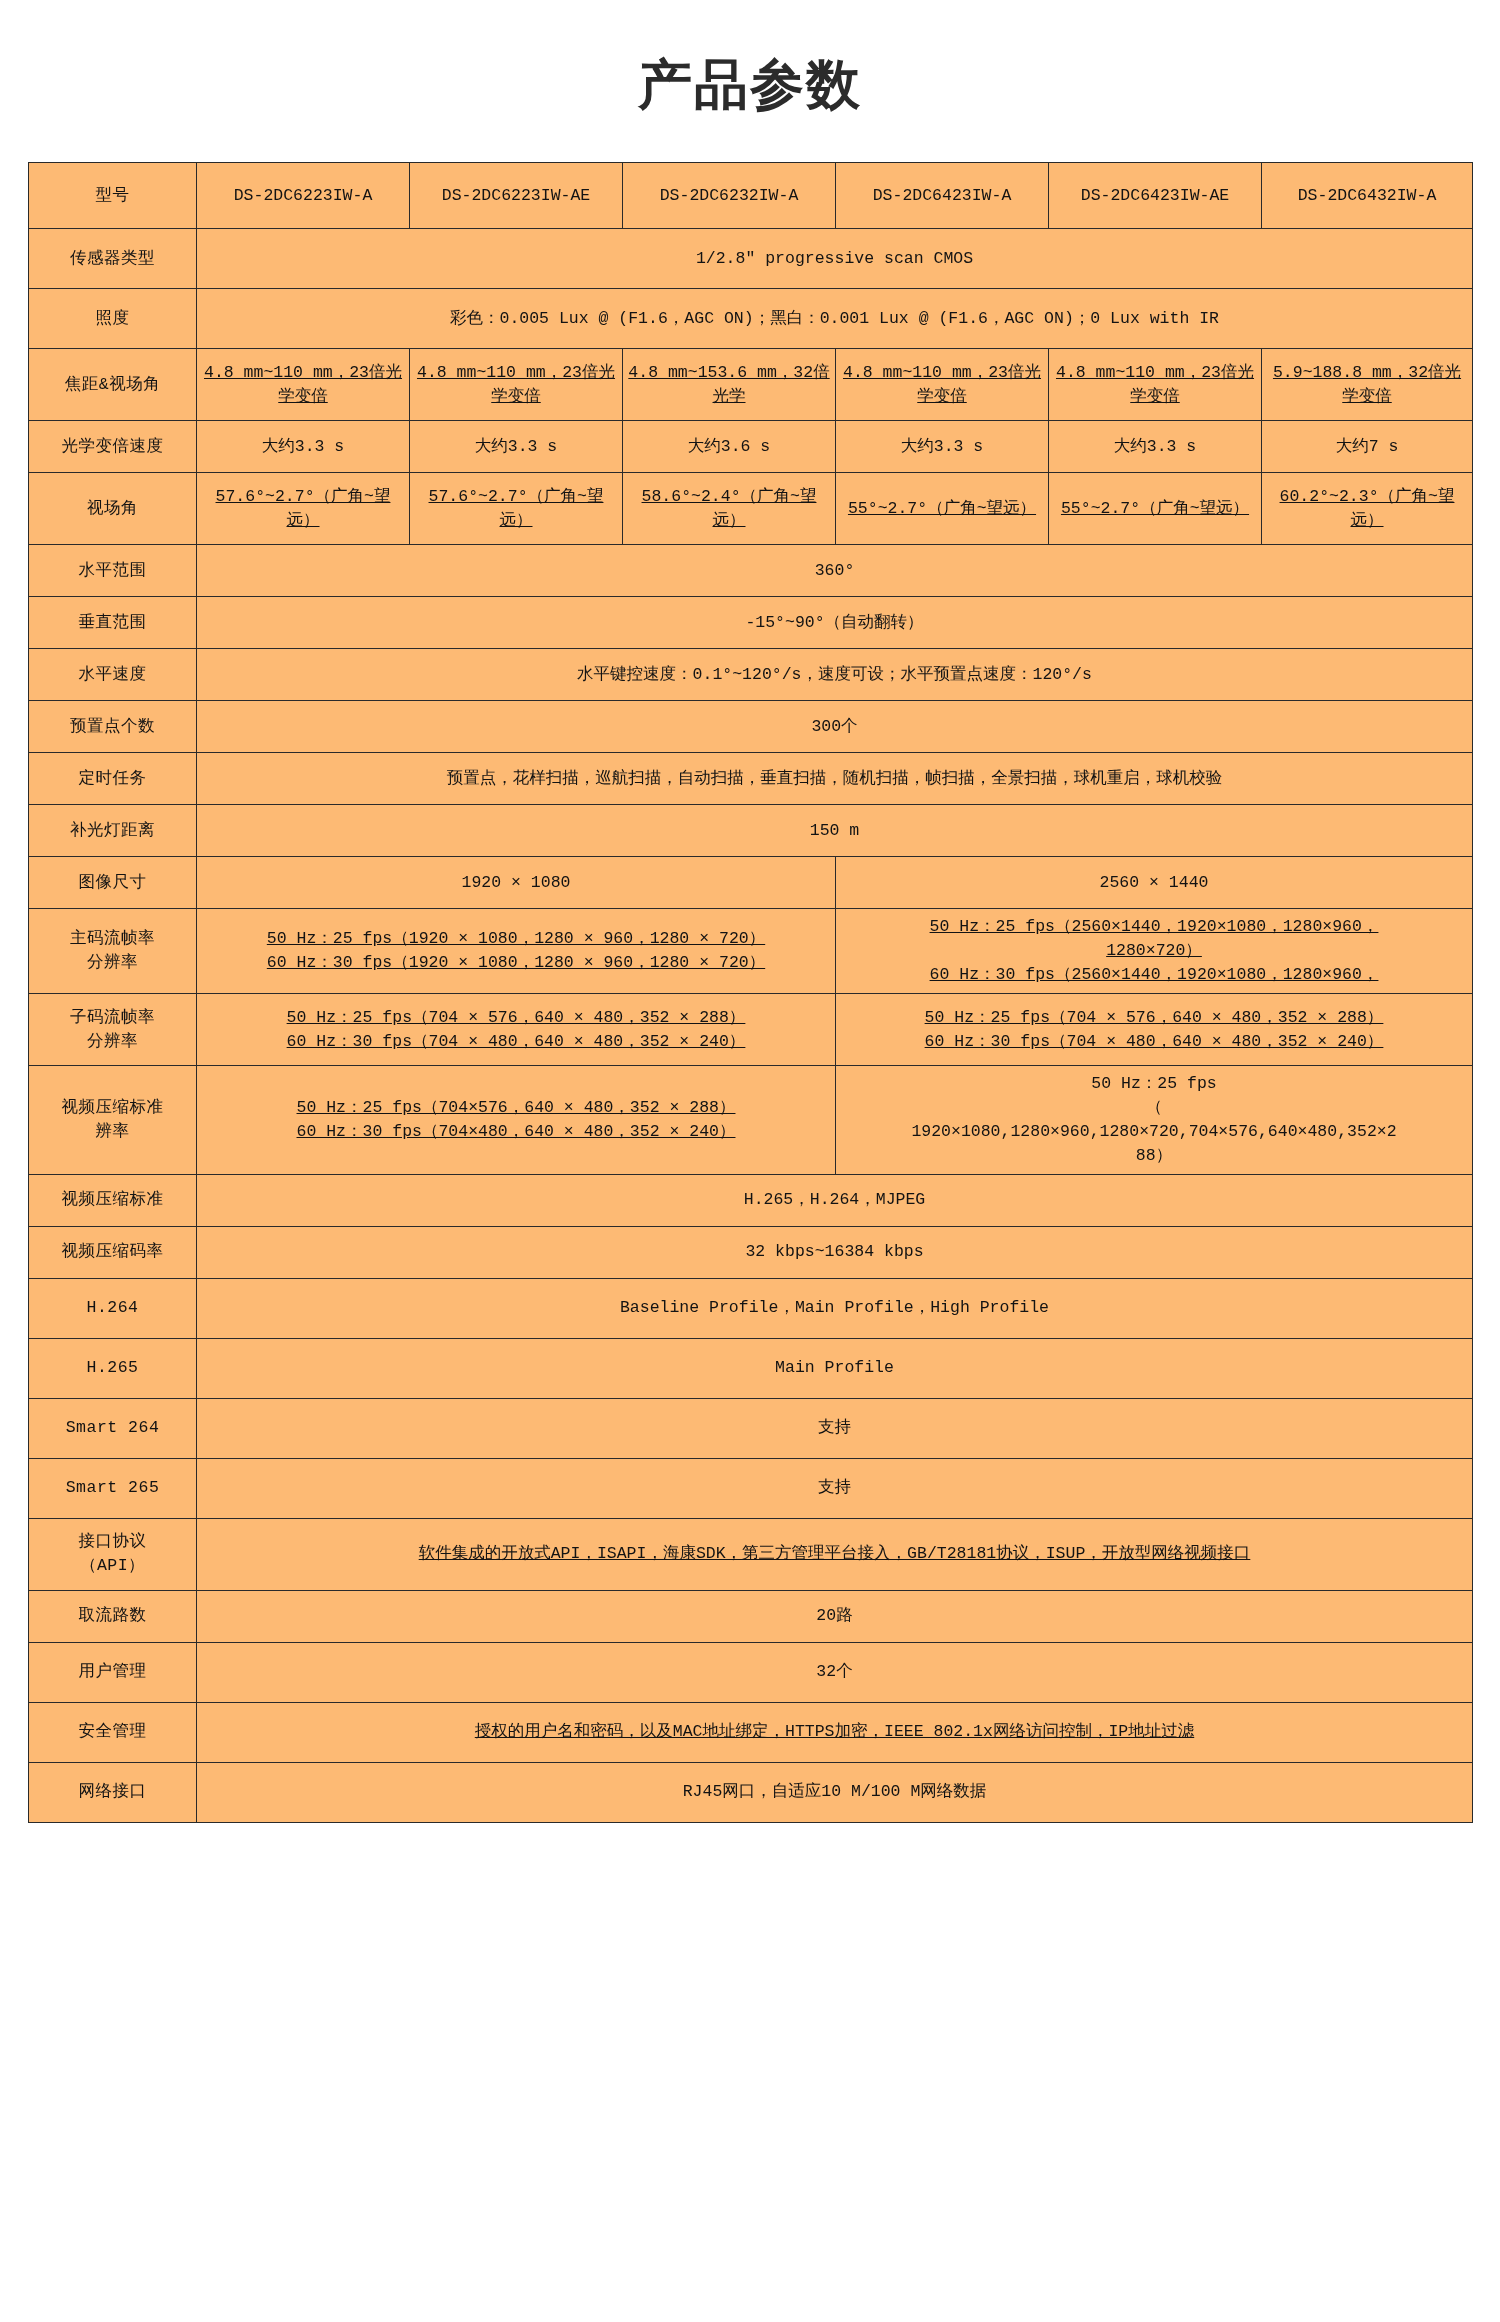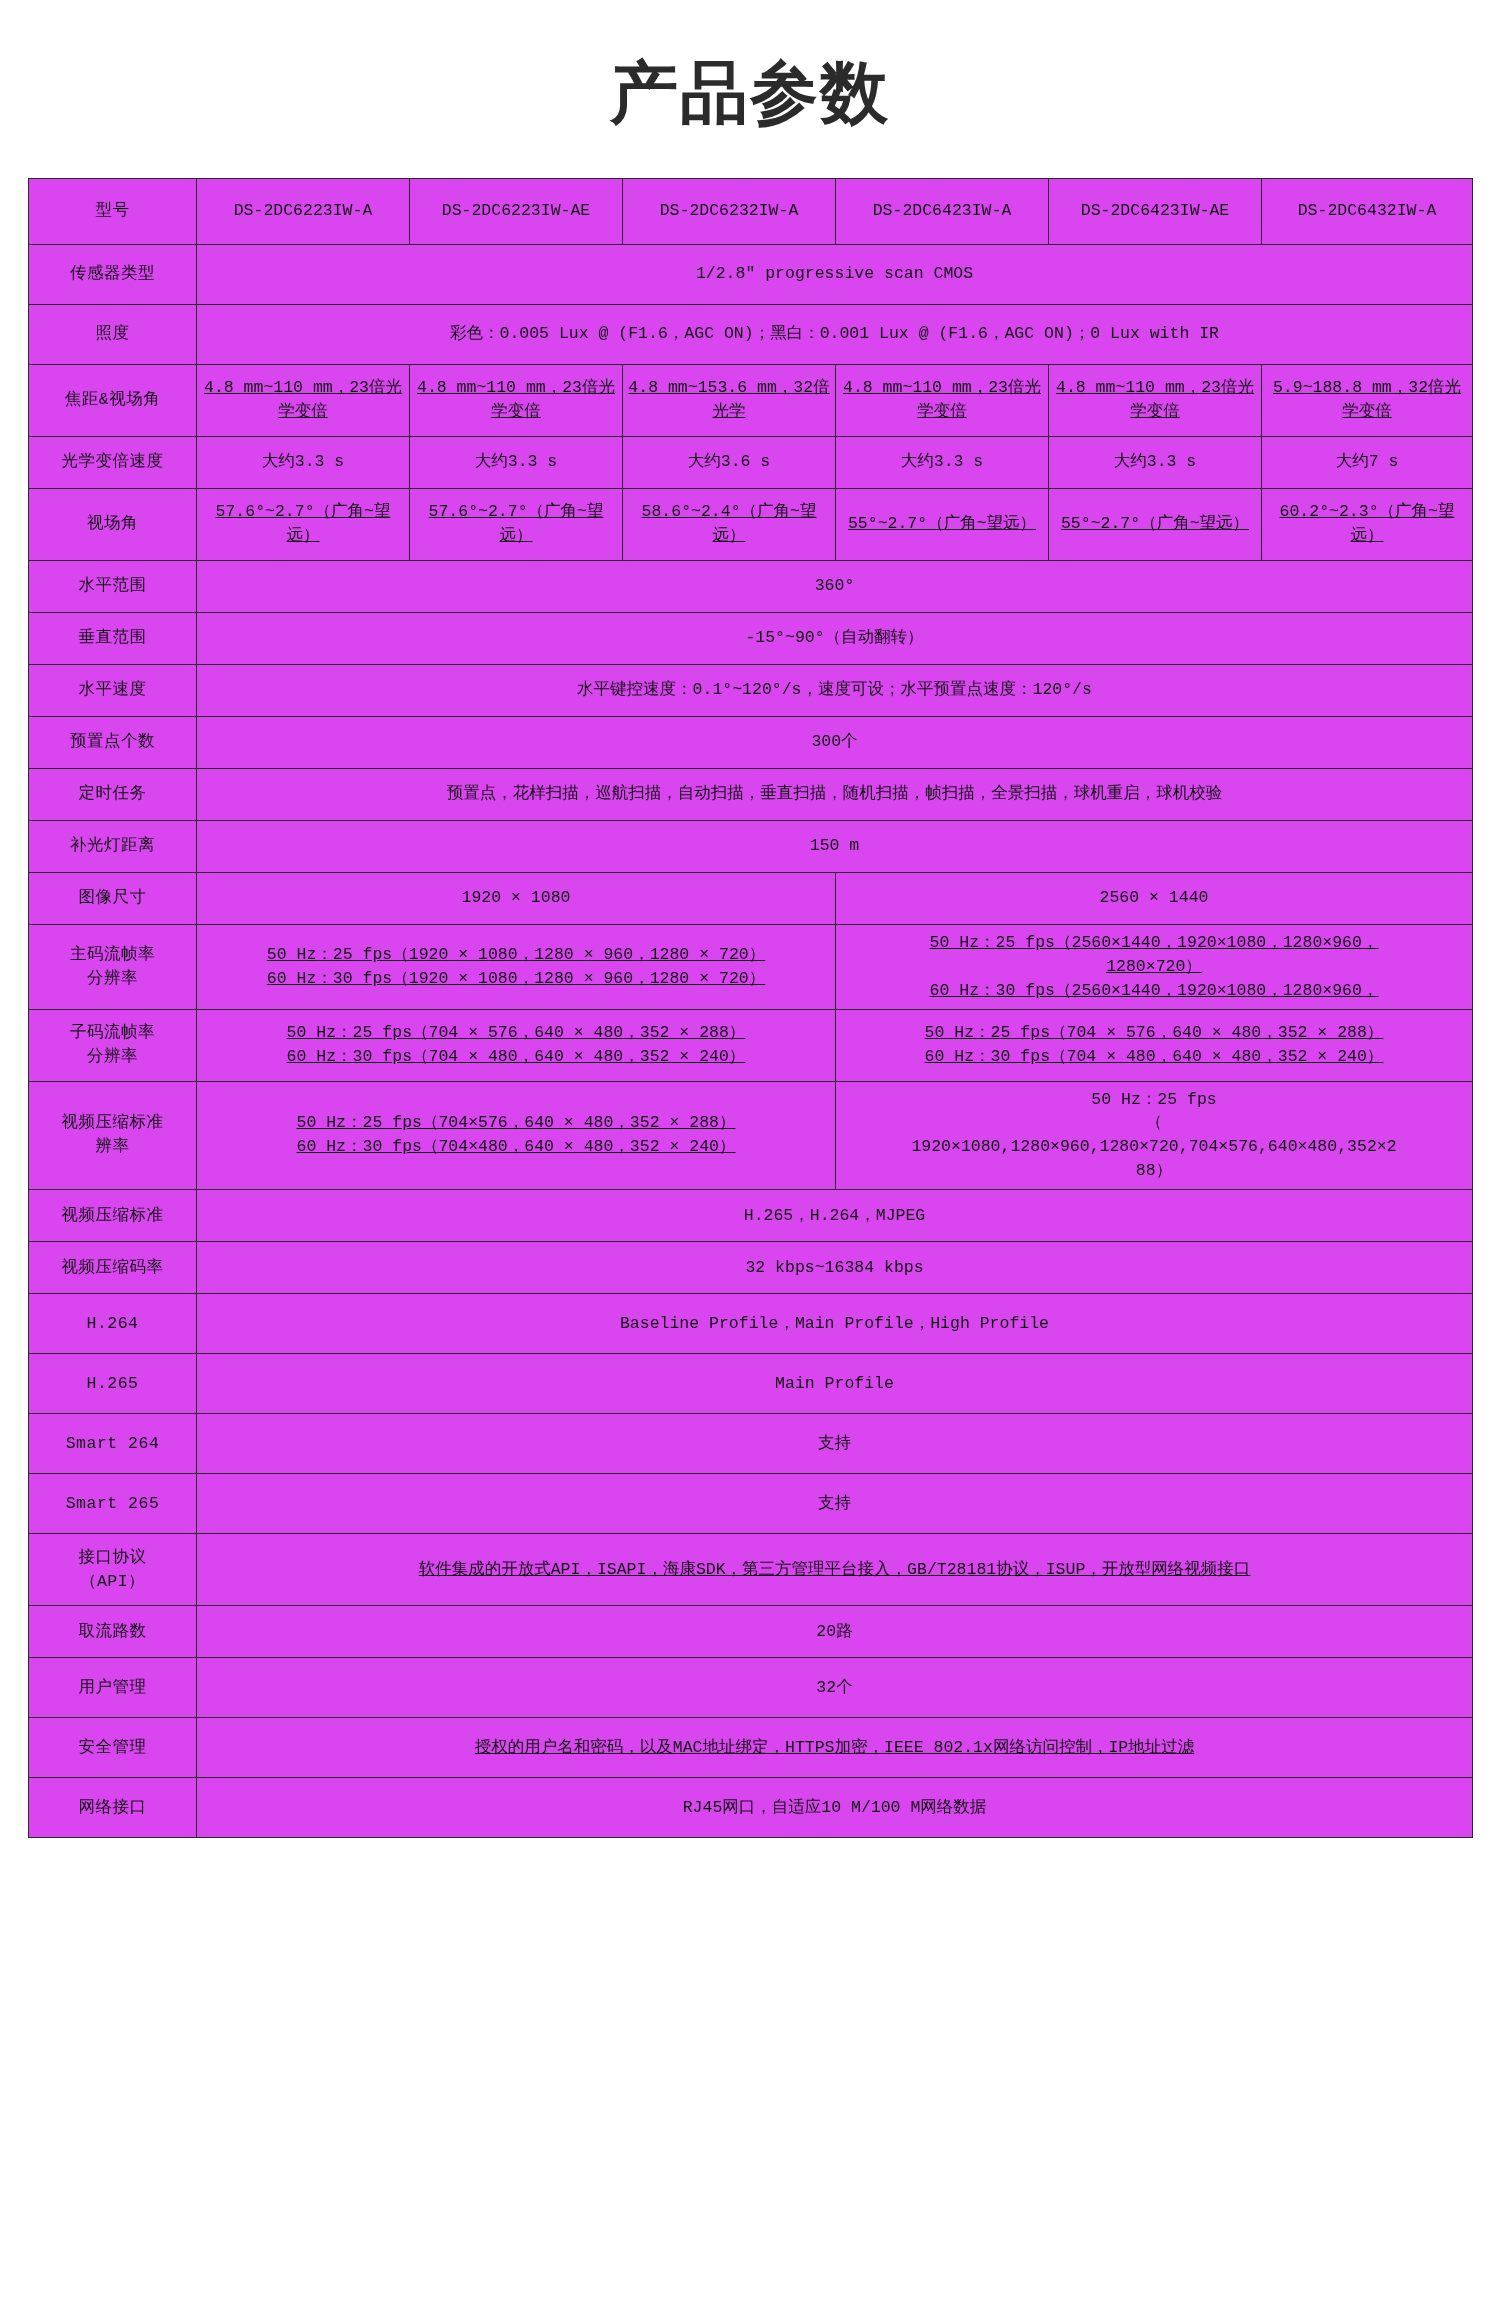--- a/index.html
+++ b/index.html
@@ -15,33 +15,33 @@
     overflow: hidden;
   }
   .page {
     width: 1500px;
     padding: 0 28px;
   }
   .doc-title {
     text-align: center;
     font-family: "Liberation Sans", "DejaVu Sans", sans-serif;
     font-weight: bold;
-    font-size: 68px;
+    font-size: 54px;
     letter-spacing: 2px;
     color: #2b2b2b;
     margin: 0;
     padding: 55px 0 48px 0;
     line-height: 1.1;
   }
   table.spec {
     width: 1444px;
     margin: 0 auto;
     border-collapse: collapse;
     table-layout: fixed;
-    background: #d946ef;
+    background: #fdba74;
   }
   table.spec td {
     border: 1px solid #2a2a2a;
     text-align: center;
     vertical-align: middle;
     padding: 6px 5px;
     font-family: "Liberation Mono", "DejaVu Sans Mono", monospace;
     font-size: 16.5px;
     line-height: 1.45;
     color: #131313;

